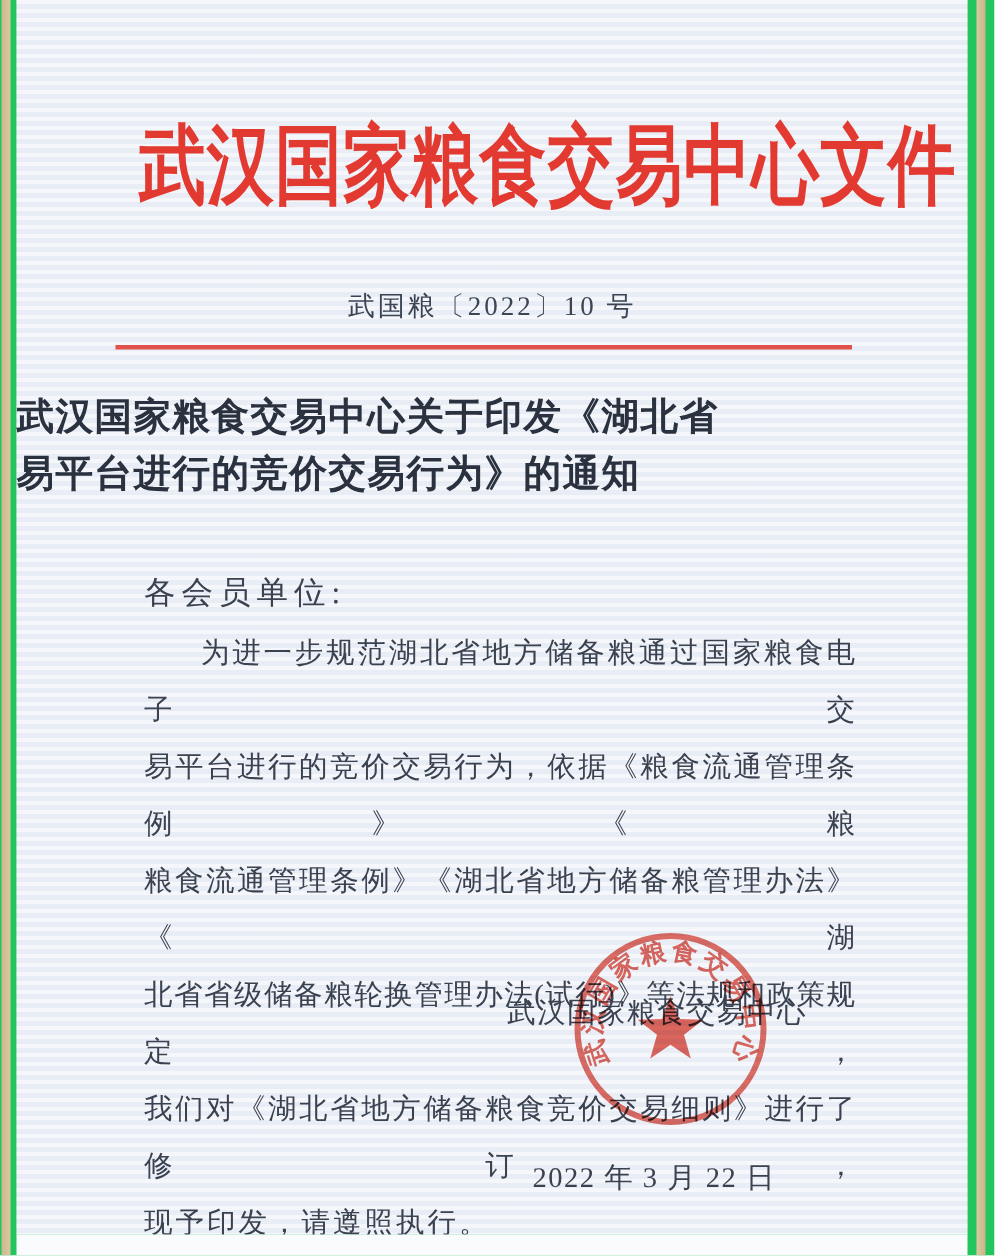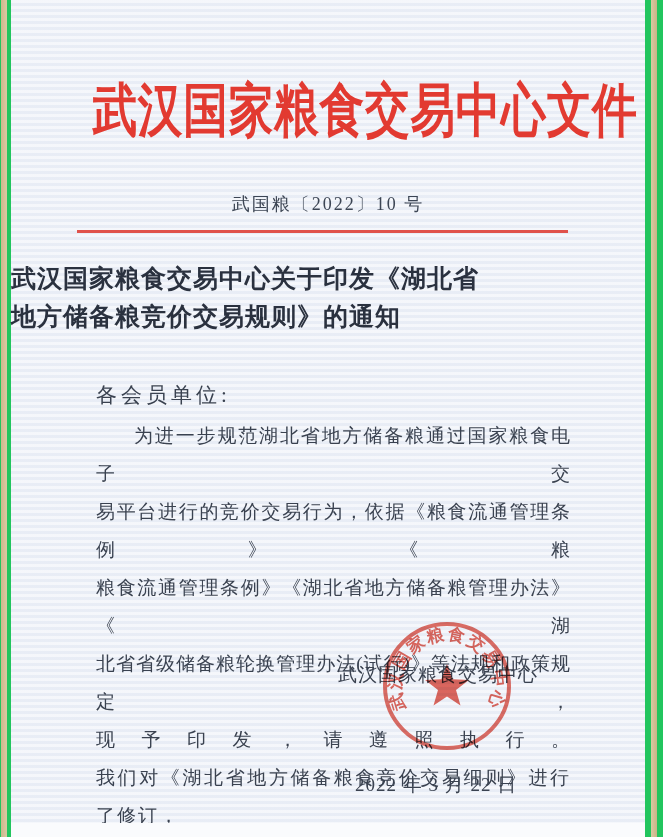--- a/index.html
+++ b/index.html
@@ -81,32 +81,32 @@
     <div class="letterhead">
       <span class="squeeze">武汉国家粮食交易中心文件</span>
     </div>
 
     <div class="doc-number">武国粮〔2022〕10 号</div>
 
     <div class="red-rule"></div>
 
     <div class="doc-title">
         <div>武汉国家粮食交易中心关于印发《湖北省</div>
-        <div>地方储备粮竞价交易规则》的通知</div>
+        <div>易平台进行的竞价交易行为》的通知</div>
       </div>
 
     <div class="salutation">各会员单位:</div>
 
     <div class="para">
         <div>为进一步规范湖北省地方储备粮通过国家粮食电子交</div>
         <div>易平台进行的竞价交易行为，依据《粮食流通管理条例》《粮</div>
         <div>粮食流通管理条例》《湖北省地方储备粮管理办法》《湖</div>
         <div>北省省级储备粮轮换管理办法(试行)》等法规和政策规定，</div>
+        <div>我们对《湖北省地方储备粮食竞价交易细则》进行了修订，</div>
         <div>现予印发，请遵照执行。</div>
-        <div>我们对《湖北省地方储备粮食竞价交易细则》进行了修订，</div>
       </div>
 
     <div class="signature">武汉国家粮食交易中心</div>
     <div class="sig-date">2022 年 3 月 22 日</div>
 
     <svg class="seal" viewBox="0 0 140 140" aria-hidden="true">
       <circle cx="70" cy="70" r="62" fill="none" stroke="#d93a2d" stroke-width="4" opacity="0.82"></circle>
       <defs>
         <path id="sealArc" d="M 30.2 93 A 46 46 0 1 1 109.8 93" fill="none"></path>
       </defs>

